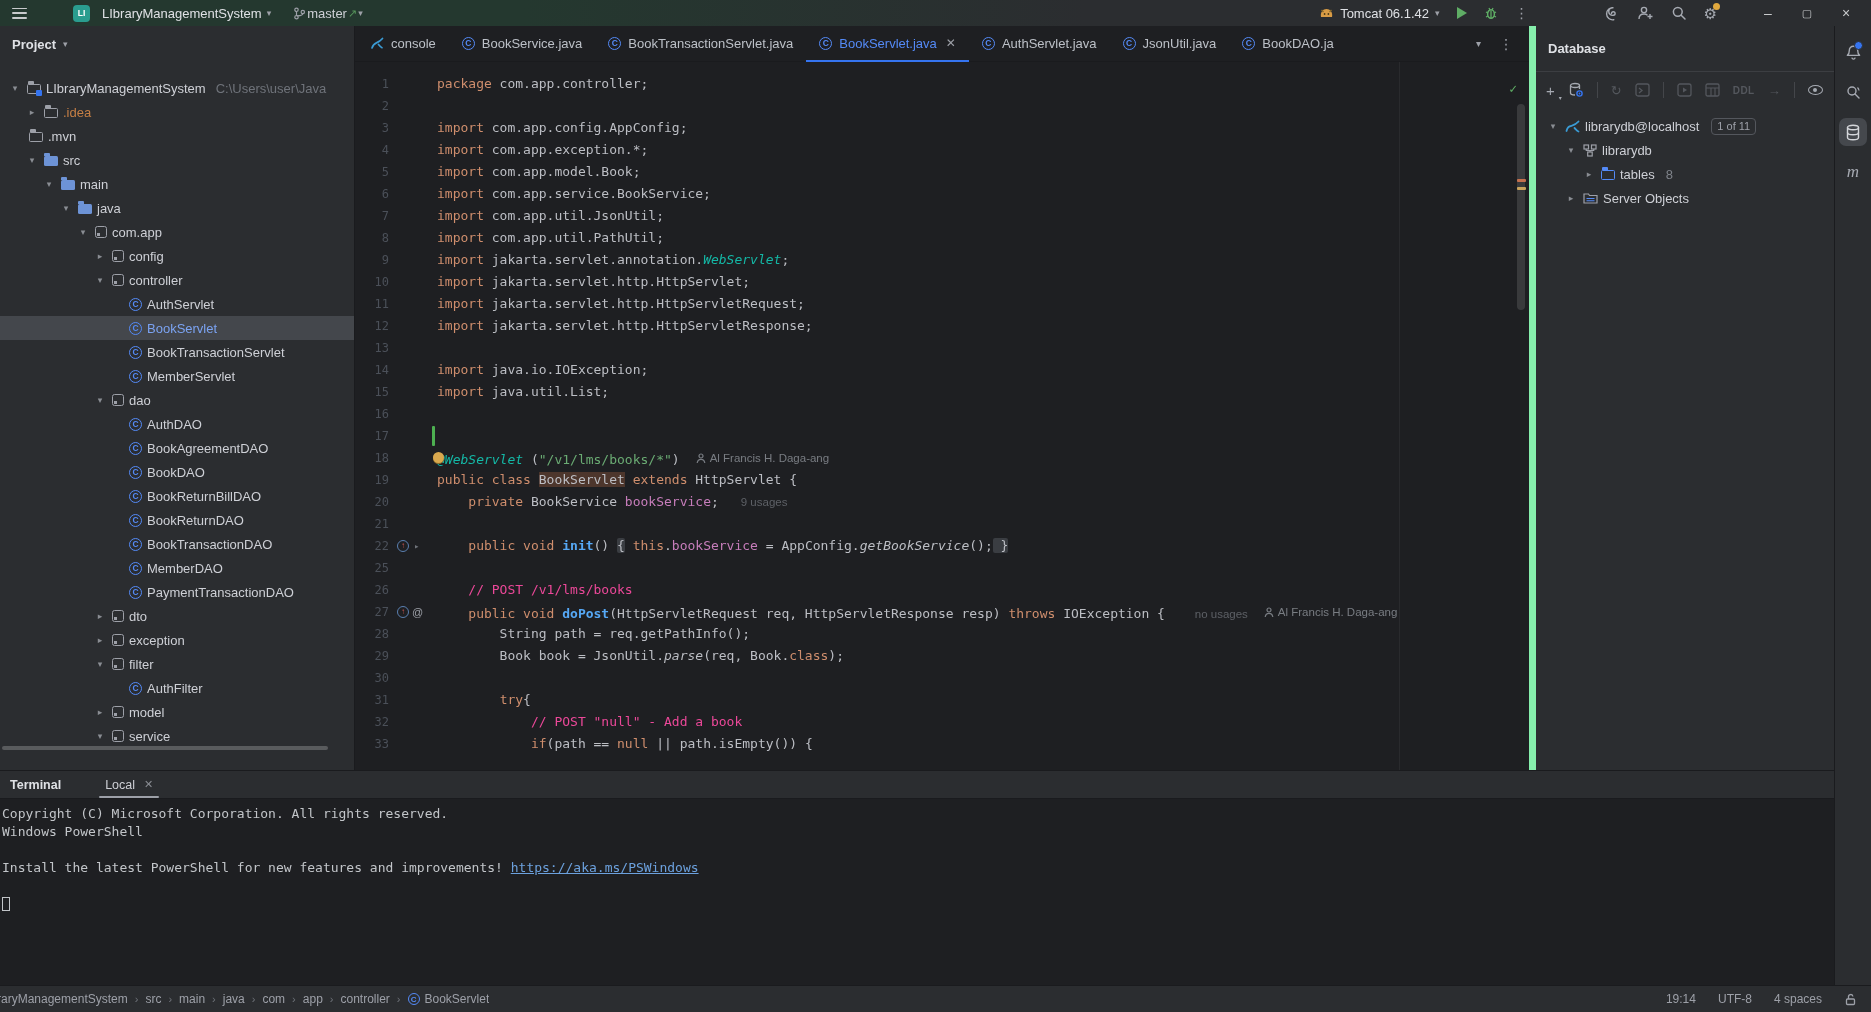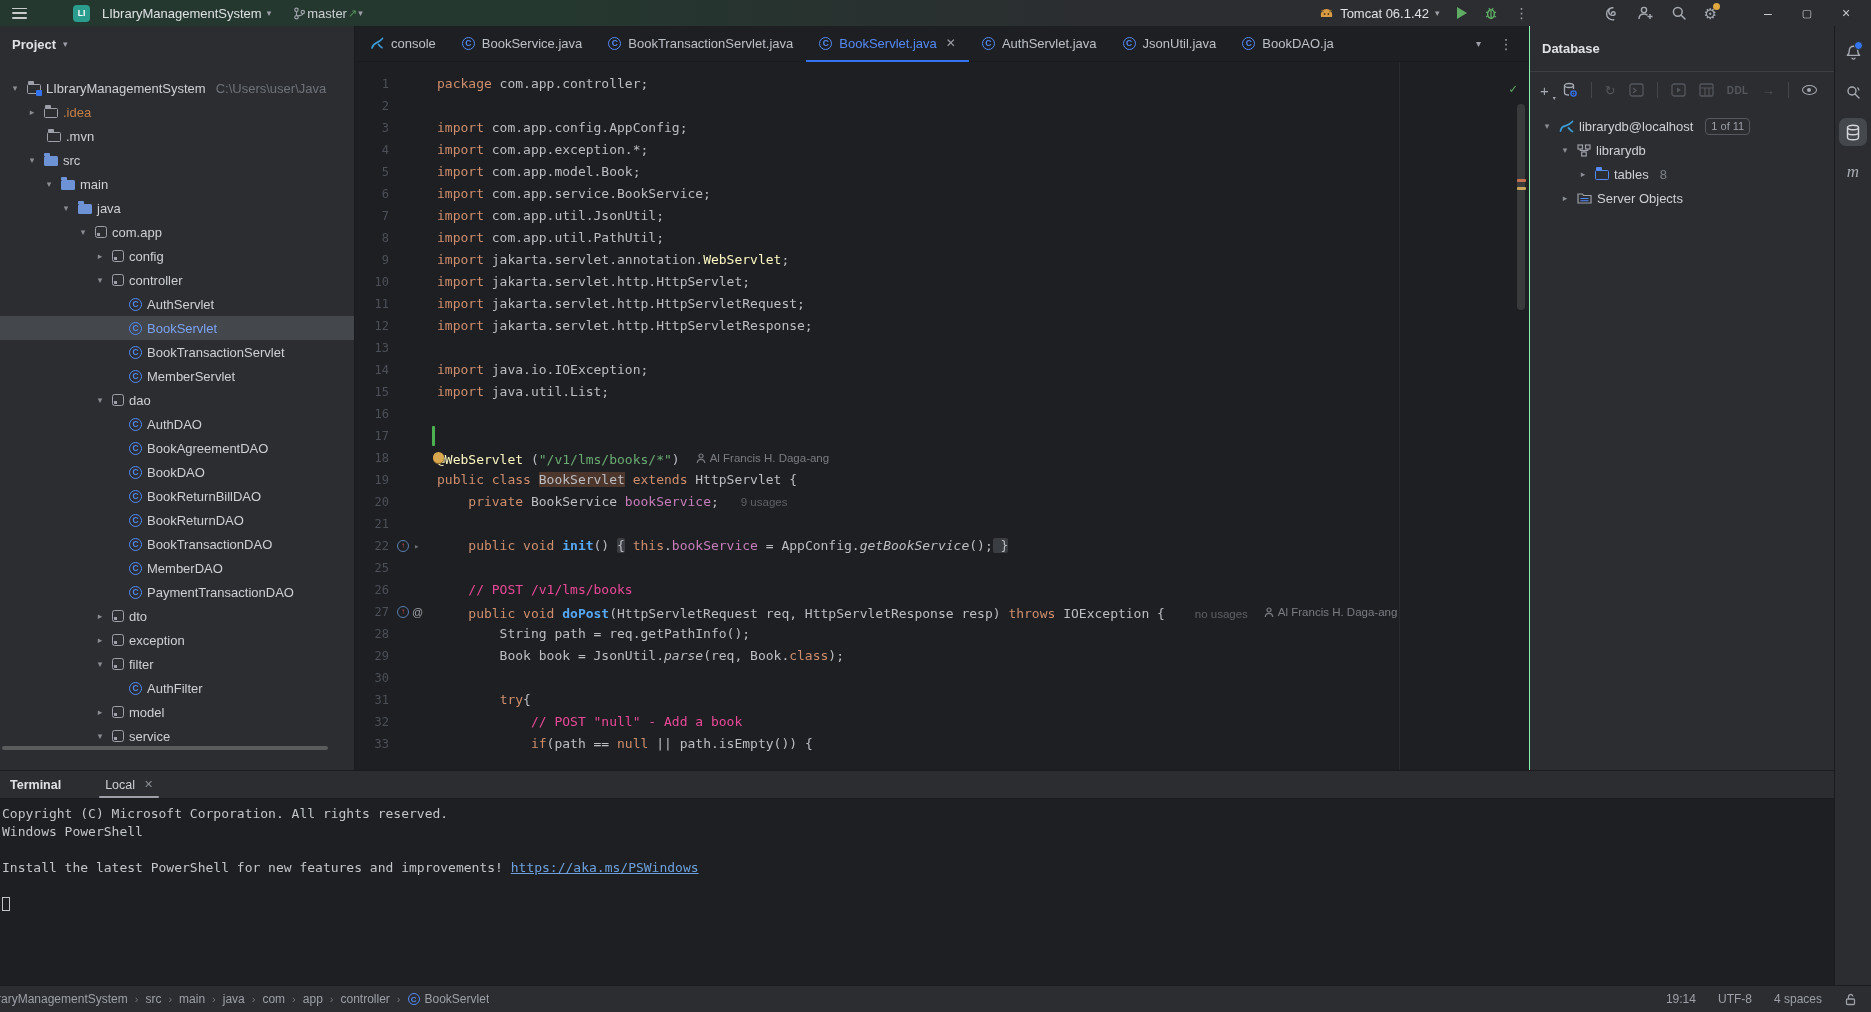--- a/index.html
+++ b/index.html
@@ -66,34 +66,34 @@
         font-family:"DejaVu Sans Mono",monospace;font-size:13px;line-height:22px;}
   .crow{display:flex;height:22px;white-space:pre;position:relative;}
   .ln{flex:0 0 34px;text-align:right;color:#4b5059;font-size:12px;}
   .gut{flex:0 0 48px;position:relative;display:flex;align-items:center;gap:3px;padding-left:8px;box-sizing:border-box;}
   .chg{position:absolute;right:2px;top:1px;width:3px;height:20px;background:#4db051;border-radius:1px;}
   .ovr{width:12px;height:12px;border:1.3px solid #5a7fb0;border-radius:50%;color:#c75450;font-size:8px;line-height:10px;text-align:center;box-sizing:border-box;font-family:"Liberation Sans",sans-serif;}
   .gat{color:#9da0a8;font-size:11px;font-family:"Liberation Sans",sans-serif;}
   .fold-ch{color:#6f737a;font-size:9px;margin-left:2px;}
   .bulb{position:absolute;left:78px;top:5px;width:11px;height:11px;border-radius:50%;background:#d9a84e;box-shadow:0 1px 0 #8a6a2a;z-index:2;}
   .ct{flex:1;}
-  .t-k{color:#cf8e6d;} .t-d{color:#bcbec4;} .t-s{color:#6aab73;} .t-a{color:#fef9c3;}
+  .t-k{color:#cf8e6d;} .t-d{color:#bcbec4;} .t-s{color:#6aab73;} .t-a{color:#14b8a6;font-style:italic;}
   .t-c{color:#ec4899;} .t-m{color:#56a8f5;font-weight:bold;} .t-f{color:#c77dbb;}
   .t-i{color:#bcbec4;font-style:italic;}
   .t-fb{color:#bcbec4;background:#3a3d42;border-radius:2px;}
   .t-hl{color:#bcbec4;background:#4d362c;}
   .hint{color:#5d6066;font-size:11.5px;margin-left:22px;font-family:"Liberation Sans",sans-serif;}
   .author{color:#797d83;font-size:11.5px;margin-left:16px;font-family:"Liberation Sans",sans-serif;display:inline-flex;align-items:center;gap:4px;}
   .guide{position:absolute;top:0;bottom:0;left:1044px;width:1px;background:rgba(255,255,255,.05);}
   .okcheck{position:absolute;right:12px;top:16px;color:#5fad65;font-size:13px;}
   .vthumb{position:absolute;right:4px;top:42px;width:8px;height:206px;background:rgba(255,255,255,.12);border-radius:4px;}
   .stripe1{position:absolute;right:3px;top:117px;width:9px;height:3px;background:#c4704e;border-radius:1px;}
   .stripe2{position:absolute;right:3px;top:125px;width:9px;height:3px;background:#c9a35c;border-radius:1px;}
   
-  .db-panel{position:absolute;left:1529px;top:26px;width:305px;height:744px;background:#2b2d30;border-left:1px solid #86efac;box-sizing:border-box;}
+  .db-panel{position:absolute;left:1529px;top:26px;width:305px;height:744px;background:#2b2d30;border-left:7px solid #86efac;box-sizing:border-box;}
   .db-head{height:46px;display:flex;align-items:center;padding:0 12px;font-weight:bold;color:#dfe1e5;border-bottom:1px solid #3c3e42;box-sizing:border-box;}
   .db-tools{height:36px;display:flex;align-items:center;gap:13px;padding:0 10px;}
   .dtool{display:flex;align-items:center;color:#a6aab2;}
   .dtool.dis{color:#54575d;}
   .dsep{width:1px;height:16px;background:#44464a;}
   .plus{font-size:15px;position:relative;}
   .plus::after{content:"▾";position:absolute;right:-7px;bottom:-2px;font-size:6px;color:#a6aab2;}
   .ddl{font-size:10px;letter-spacing:.5px;color:#54575d;font-weight:bold;}
   .eye{position:relative;width:15px;height:10px;border:1.5px solid #a6aab2;border-radius:50%;box-sizing:border-box;}
   .eye::after{content:"";position:absolute;left:4px;top:2px;width:4px;height:4px;border-radius:50%;background:#a6aab2;}
@@ -200,21 +200,21 @@
           <span class="chev">▾</span>
           <span class="fold outline project"></span>
           <span class="lbl">LIbraryManagementSystem</span>
           <span class="extra">C:\Users\user\Java</span>
         </div>
         <div class="row" style="padding-left: 25px;">
           <span class="chev">▸</span>
           <span class="fold outline"></span>
           <span class="lbl excluded">.idea</span>
         </div>
-        <div class="row" style="padding-left: 28px;">
+        <div class="row" style="padding-left: 10px;">
           <span class="chev"></span>
           <span class="fold outline"></span>
           <span class="lbl">.mvn</span>
         </div>
         <div class="row" style="padding-left: 25px;">
           <span class="chev">▾</span>
           <span class="fold blue"></span>
           <span class="lbl">src</span>
         </div>
         <div class="row" style="padding-left: 42px;">

